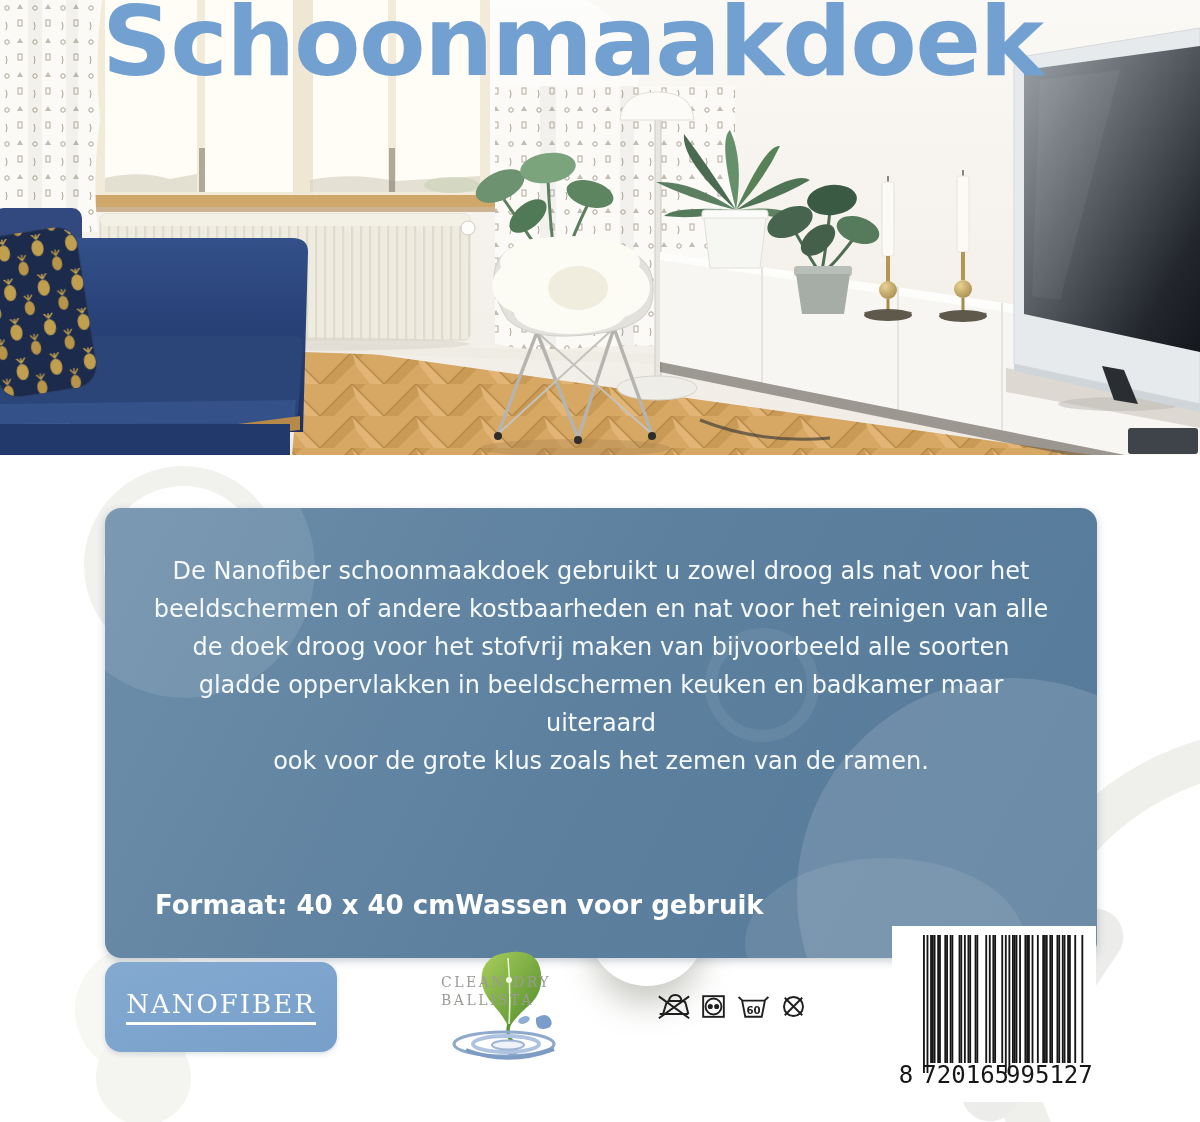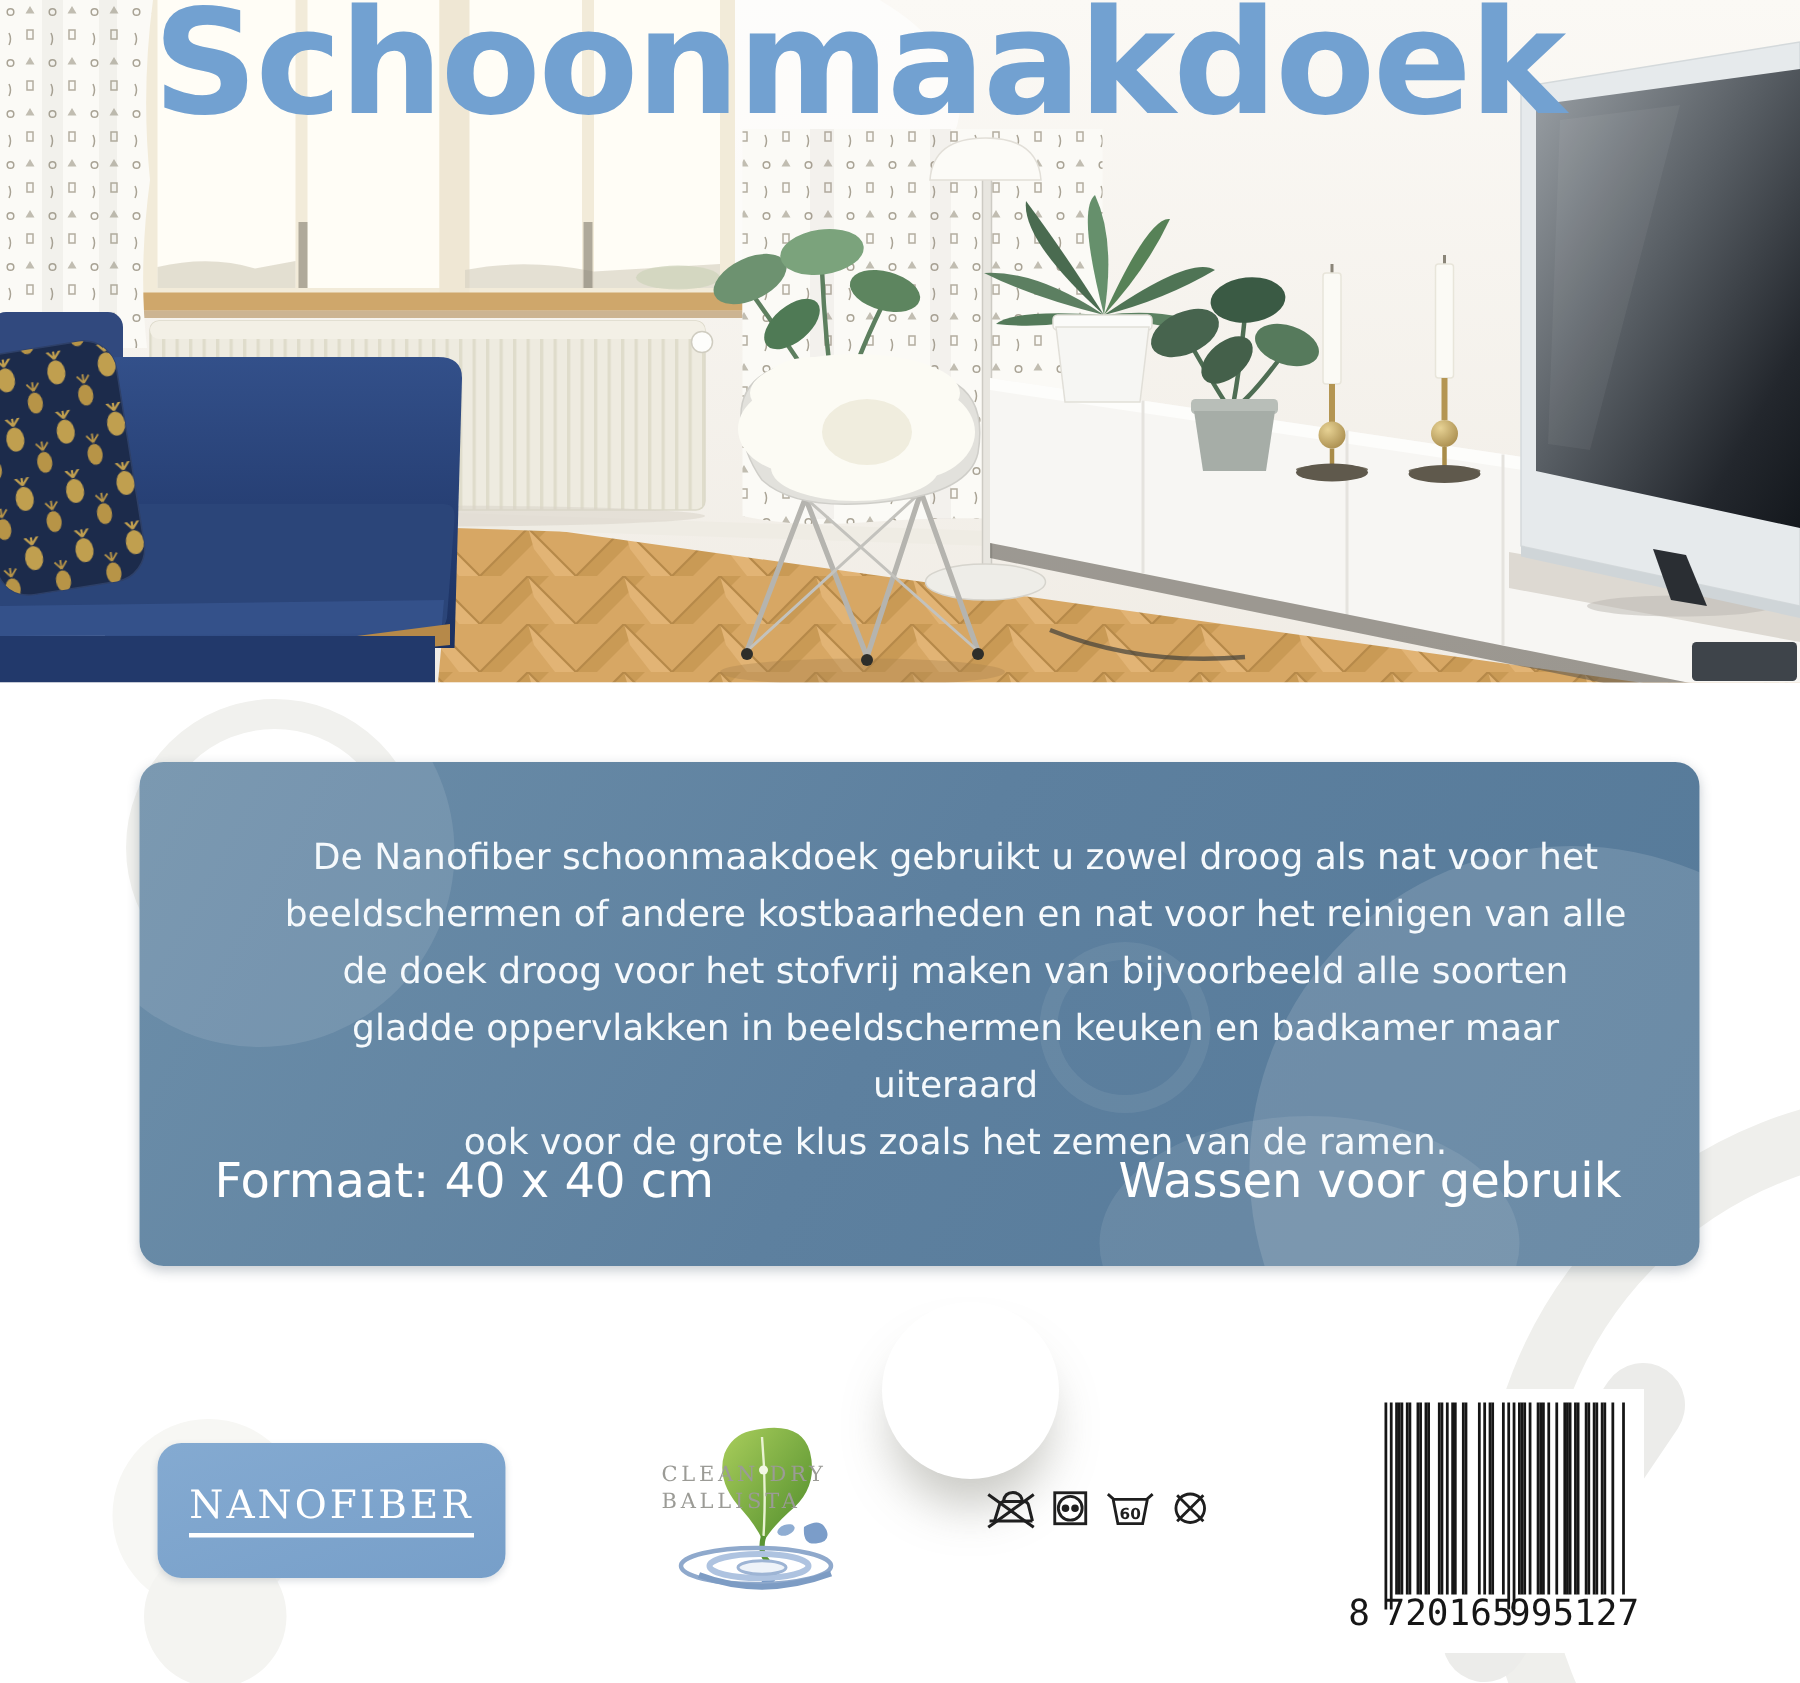--- a/index.html
+++ b/index.html
@@ -15,43 +15,43 @@
   .deco-band{position:absolute;left:920px;top:987px;width:245px;height:56px;border-radius:28px;
              background:#ececea;transform:rotate(124deg);z-index:0;}
   .deco-bubble-white{left:588px;top:868px;width:118px;height:118px;background:#ffffff;z-index:1;
              box-shadow:0 24px 32px -6px rgba(135,135,125,.45);}
   
   .photo{position:absolute;left:0;top:0;width:1200px;height:455px;z-index:1;}
   
   .page-title{position:absolute;left:102px;top:-7px;z-index:3;margin:0;
               font-size:97px;line-height:1;font-weight:700;letter-spacing:-1.5px;color:#72a1d1;}
   
-  .info-box{position:absolute;left:93px;top:508px;width:992px;height:336px;z-index:2;
+  .info-box{position:absolute;left:105px;top:508px;width:992px;height:450px;z-index:2;
             border-radius:16px;overflow:hidden;
             background:linear-gradient(118deg,#6c8ea9 0%,#5d809f 48%,#567a99 100%);
-            box-shadow:0 3px 8px rgba(40,60,80,.25);padding-left:48px;}
+            box-shadow:0 3px 8px rgba(40,60,80,.25);}
   .info-box .bub{position:absolute;border-radius:50%;}
   .bub1{left:-50px;top:-70px;width:260px;height:260px;background:rgba(255,255,255,.10);}
   .bub2{right:-130px;bottom:-150px;width:430px;height:430px;background:rgba(255,255,255,.13);}
   .bub3{left:640px;bottom:-70px;width:280px;height:170px;background:rgba(255,255,255,.09);}
   .bub4{left:600px;top:120px;width:90px;height:90px;border:12px solid rgba(255,255,255,.07);}
   .info-text{position:relative;padding:44px 44px 0;font-size:24px;line-height:38px;
              text-align:center;color:#f5f9fc;}
   .box-bottom-row{position:absolute;left:50px;right:52px;bottom:38px;display:flex;
-                  justify-content:space-between;font-size:32px;font-weight:400;color:#ffffff;}
+                  justify-content:flex-start;font-size:26px;font-weight:700;color:#ffffff;}
   
   .brand-badge{position:absolute;left:105px;top:962px;width:232px;height:90px;z-index:2;
                border-radius:16px;background:linear-gradient(160deg,#84aad1,#779fc9);
                display:flex;align-items:center;justify-content:center;box-shadow:0 2px 5px rgba(60,80,100,.18);}
   .brand-badge span{font-family:"DejaVu Serif",serif;font-size:26px;letter-spacing:2px;
                color:#ffffff;border-bottom:3px solid #ffffff;padding-bottom:3px;text-align:right;}
   
   .logo{position:absolute;left:438px;top:946px;z-index:2;}
   
-  .care-row{position:absolute;left:658px;top:992px;display:flex;gap:10px;align-items:flex-start;z-index:2;}
+  .care-row{position:absolute;left:658px;top:992px;display:flex;gap:10px;align-items:flex-end;z-index:2;}
   .care-row svg{stroke:#1f1f1f;fill:none;stroke-width:2.4;}
   
   .barcode-panel{position:absolute;left:892px;top:926px;width:204px;height:176px;background:#ffffff;z-index:2;}
   .barcode-panel svg{fill:#161616;font-family:"DejaVu Sans Mono",monospace;}
   .barcode-panel text{font-size:24px;stroke:none;}
 </style>
 </head>
 <body>
 
 <div class="page">

